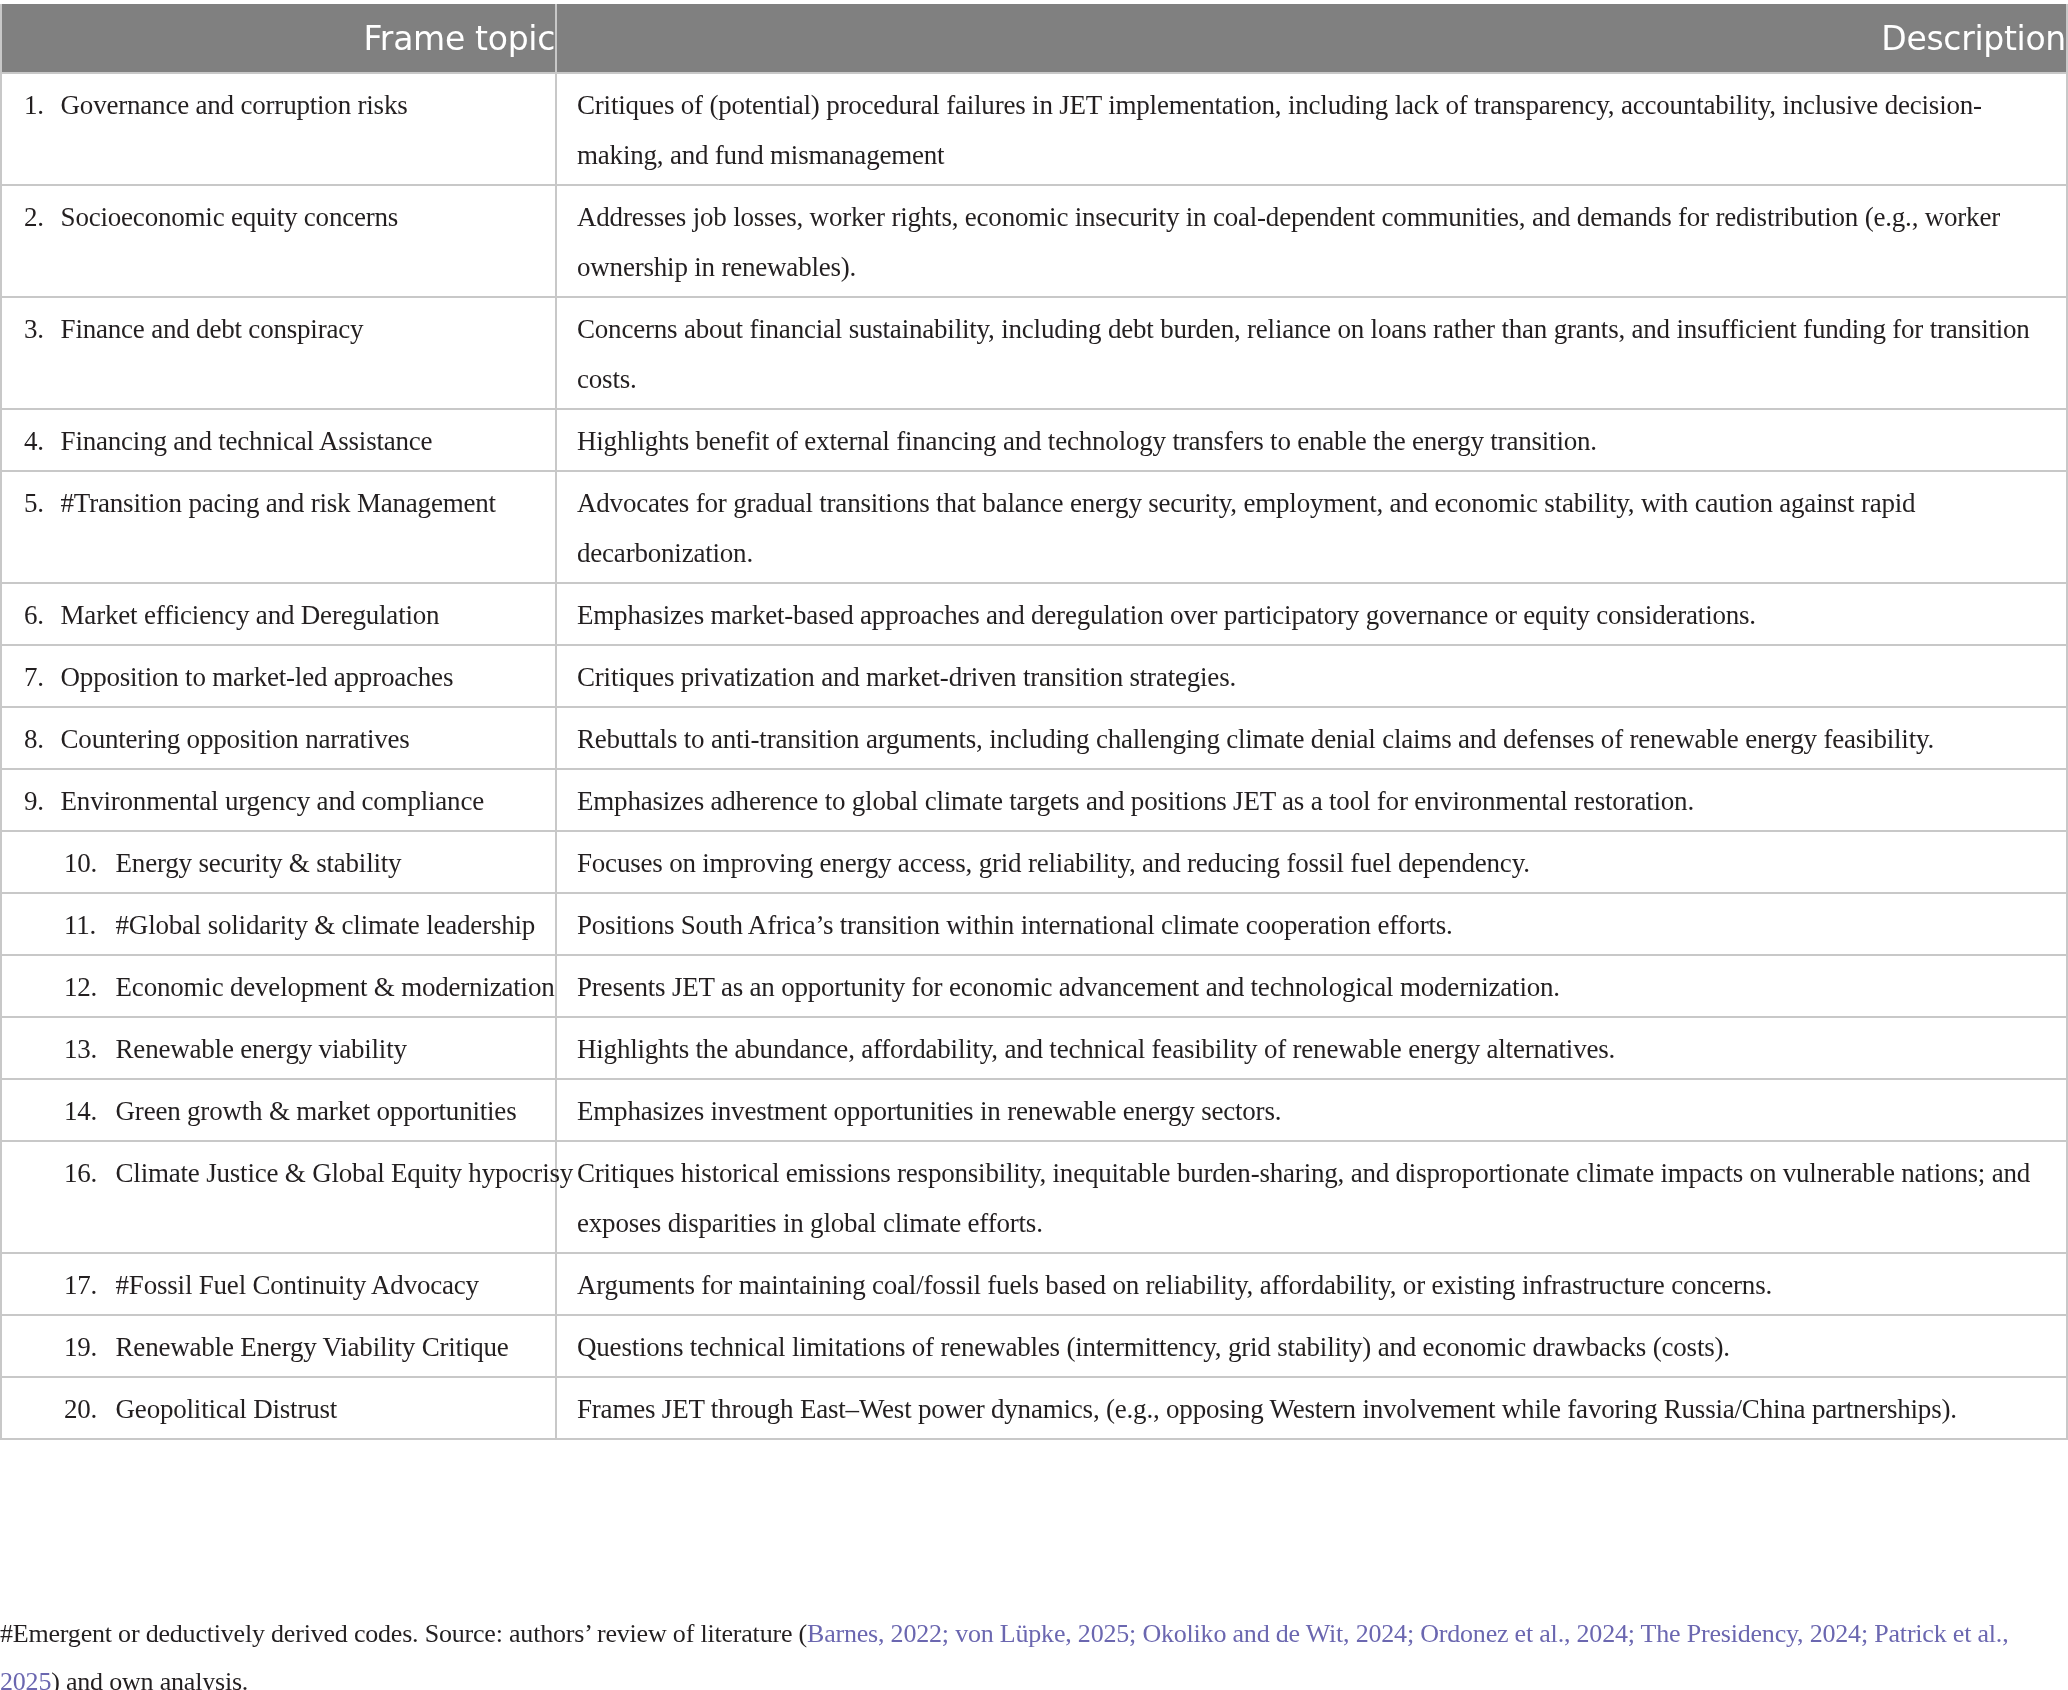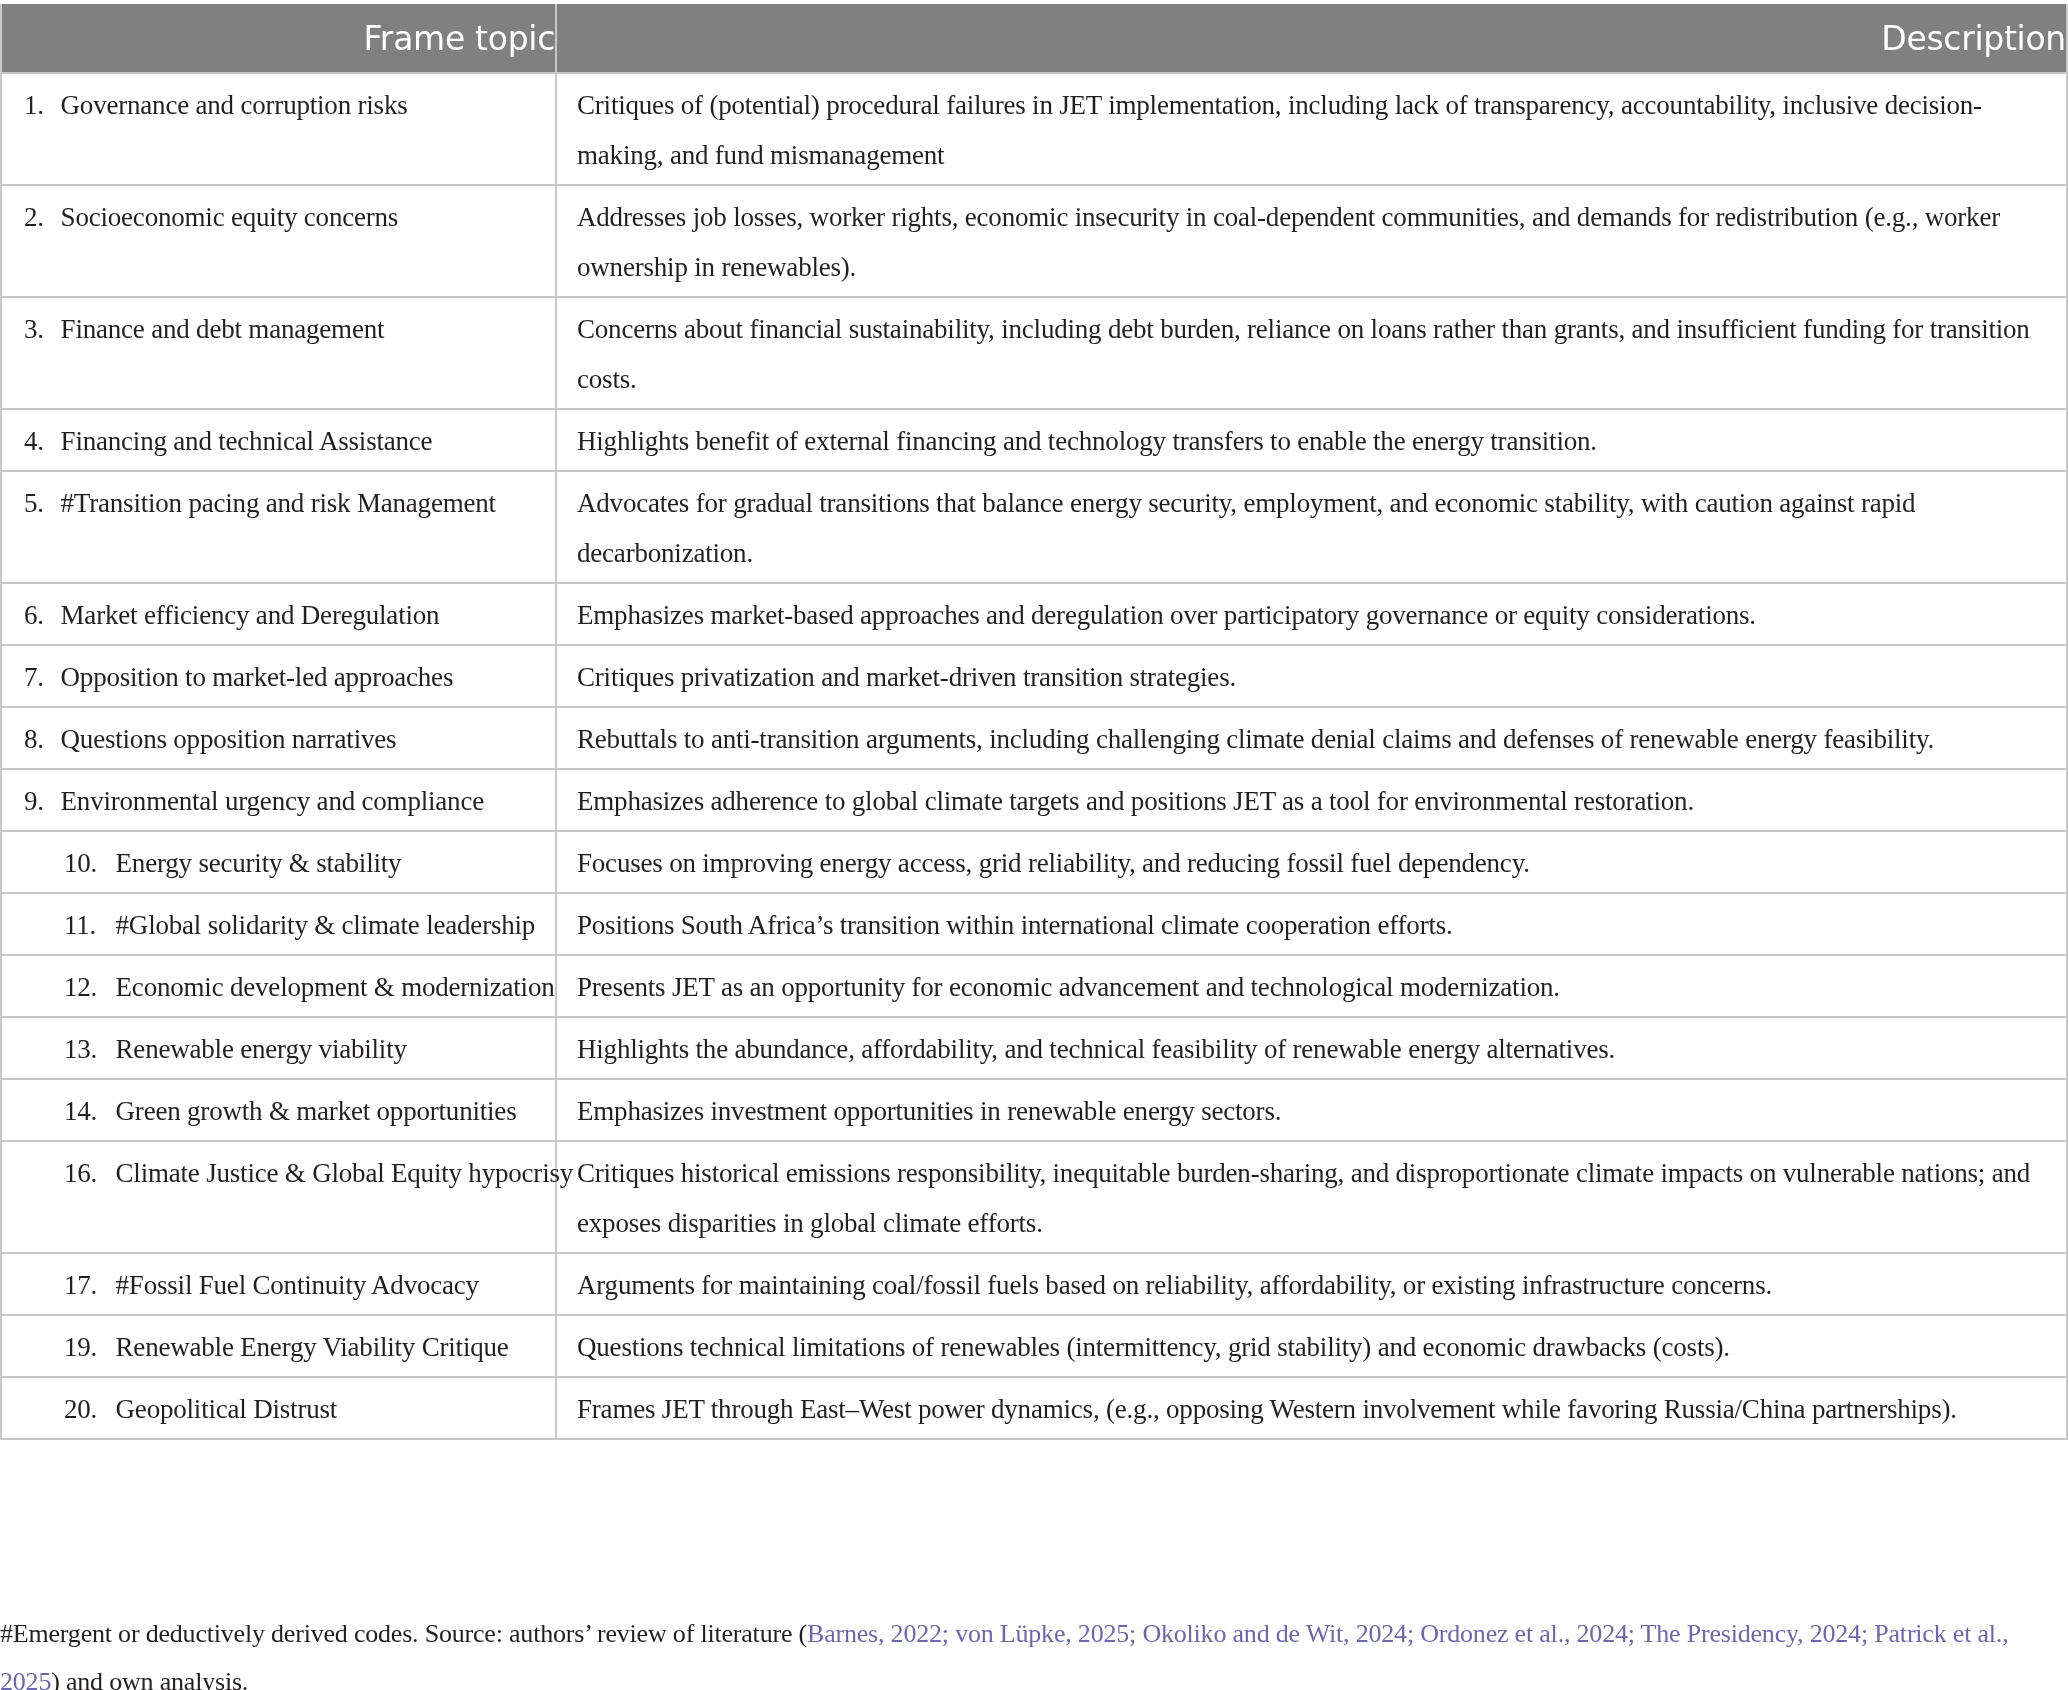--- a/index.html
+++ b/index.html
@@ -97,41 +97,41 @@
     <tbody id="table-body">
         <tr>
           <td class="topic"><span class="num">1.</span> <span>Governance and corruption risks</span></td>
           <td class="desc">Critiques of (potential) procedural failures in JET implementation, including lack of transparency, accountability, inclusive decision-making, and fund mismanagement</td>
         </tr>
         <tr>
           <td class="topic"><span class="num">2.</span> <span>Socioeconomic equity concerns</span></td>
           <td class="desc">Addresses job losses, worker rights, economic insecurity in coal-dependent communities, and demands for redistribution (e.g., worker ownership in renewables).</td>
         </tr>
         <tr>
-          <td class="topic"><span class="num">3.</span> <span>Finance and debt management</span></td>
+          <td class="topic"><span class="num">3.</span> <span>Finance and debt conspiracy</span></td>
           <td class="desc">Concerns about financial sustainability, including debt burden, reliance on loans rather than grants, and insufficient funding for transition costs.</td>
         </tr>
         <tr>
           <td class="topic"><span class="num">4.</span> <span>Financing and technical Assistance</span></td>
           <td class="desc">Highlights benefit of external financing and technology transfers to enable the energy transition.</td>
         </tr>
         <tr>
           <td class="topic"><span class="num">5.</span> <span>#Transition pacing and risk Management</span></td>
           <td class="desc">Advocates for gradual transitions that balance energy security, employment, and economic stability, with caution against rapid decarbonization.</td>
         </tr>
         <tr>
           <td class="topic"><span class="num">6.</span> <span>Market efficiency and Deregulation</span></td>
           <td class="desc">Emphasizes market-based approaches and deregulation over participatory governance or equity considerations.</td>
         </tr>
         <tr>
           <td class="topic"><span class="num">7.</span> <span>Opposition to market-led approaches</span></td>
           <td class="desc">Critiques privatization and market-driven transition strategies.</td>
         </tr>
         <tr>
-          <td class="topic"><span class="num">8.</span> <span>Questions opposition narratives</span></td>
+          <td class="topic"><span class="num">8.</span> <span>Countering opposition narratives</span></td>
           <td class="desc">Rebuttals to anti-transition arguments, including challenging climate denial claims and defenses of renewable energy feasibility.</td>
         </tr>
         <tr>
           <td class="topic"><span class="num">9.</span> <span>Environmental urgency and compliance</span></td>
           <td class="desc">Emphasizes adherence to global climate targets and positions JET as a tool for environmental restoration.</td>
         </tr>
         <tr>
           <td class="topic"><span class="num two">10.</span> <span>Energy security &amp; stability</span></td>
           <td class="desc">Focuses on improving energy access, grid reliability, and reducing fossil fuel dependency.</td>
         </tr>

